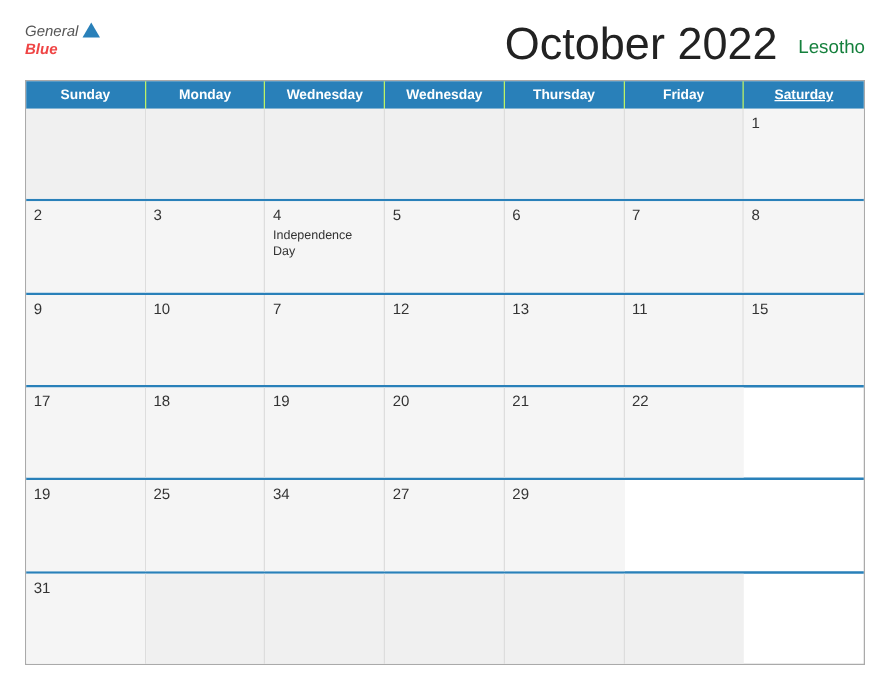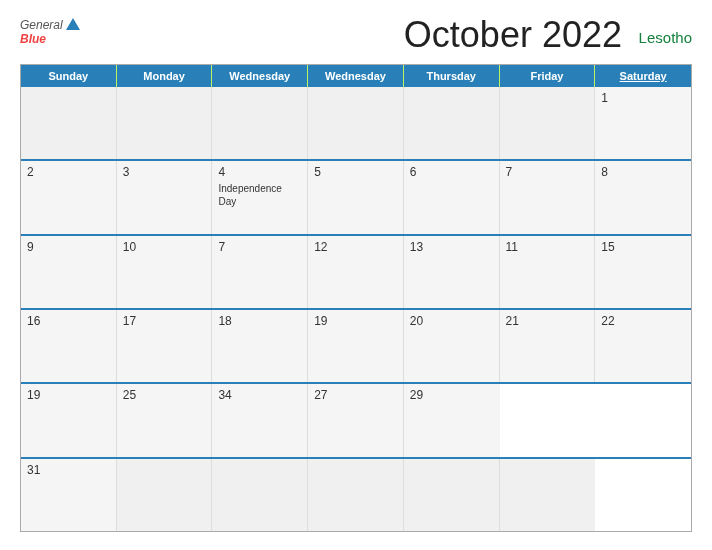--- a/index.html
+++ b/index.html
@@ -215,23 +215,20 @@
           </div>
           <div class="cal-cell">
             <div class="day-num">11</div>
           </div>
           <div class="cal-cell">
             <div class="day-num">15</div>
           </div>
         </div>
         <div class="cal-week">
           <div class="cal-cell">
-            <div class="day-num">16</div>
-          </div>
-          <div class="cal-cell">
             <div class="day-num">17</div>
           </div>
           <div class="cal-cell">
             <div class="day-num">18</div>
           </div>
           <div class="cal-cell">
             <div class="day-num">19</div>
           </div>
           <div class="cal-cell">
             <div class="day-num">20</div>

